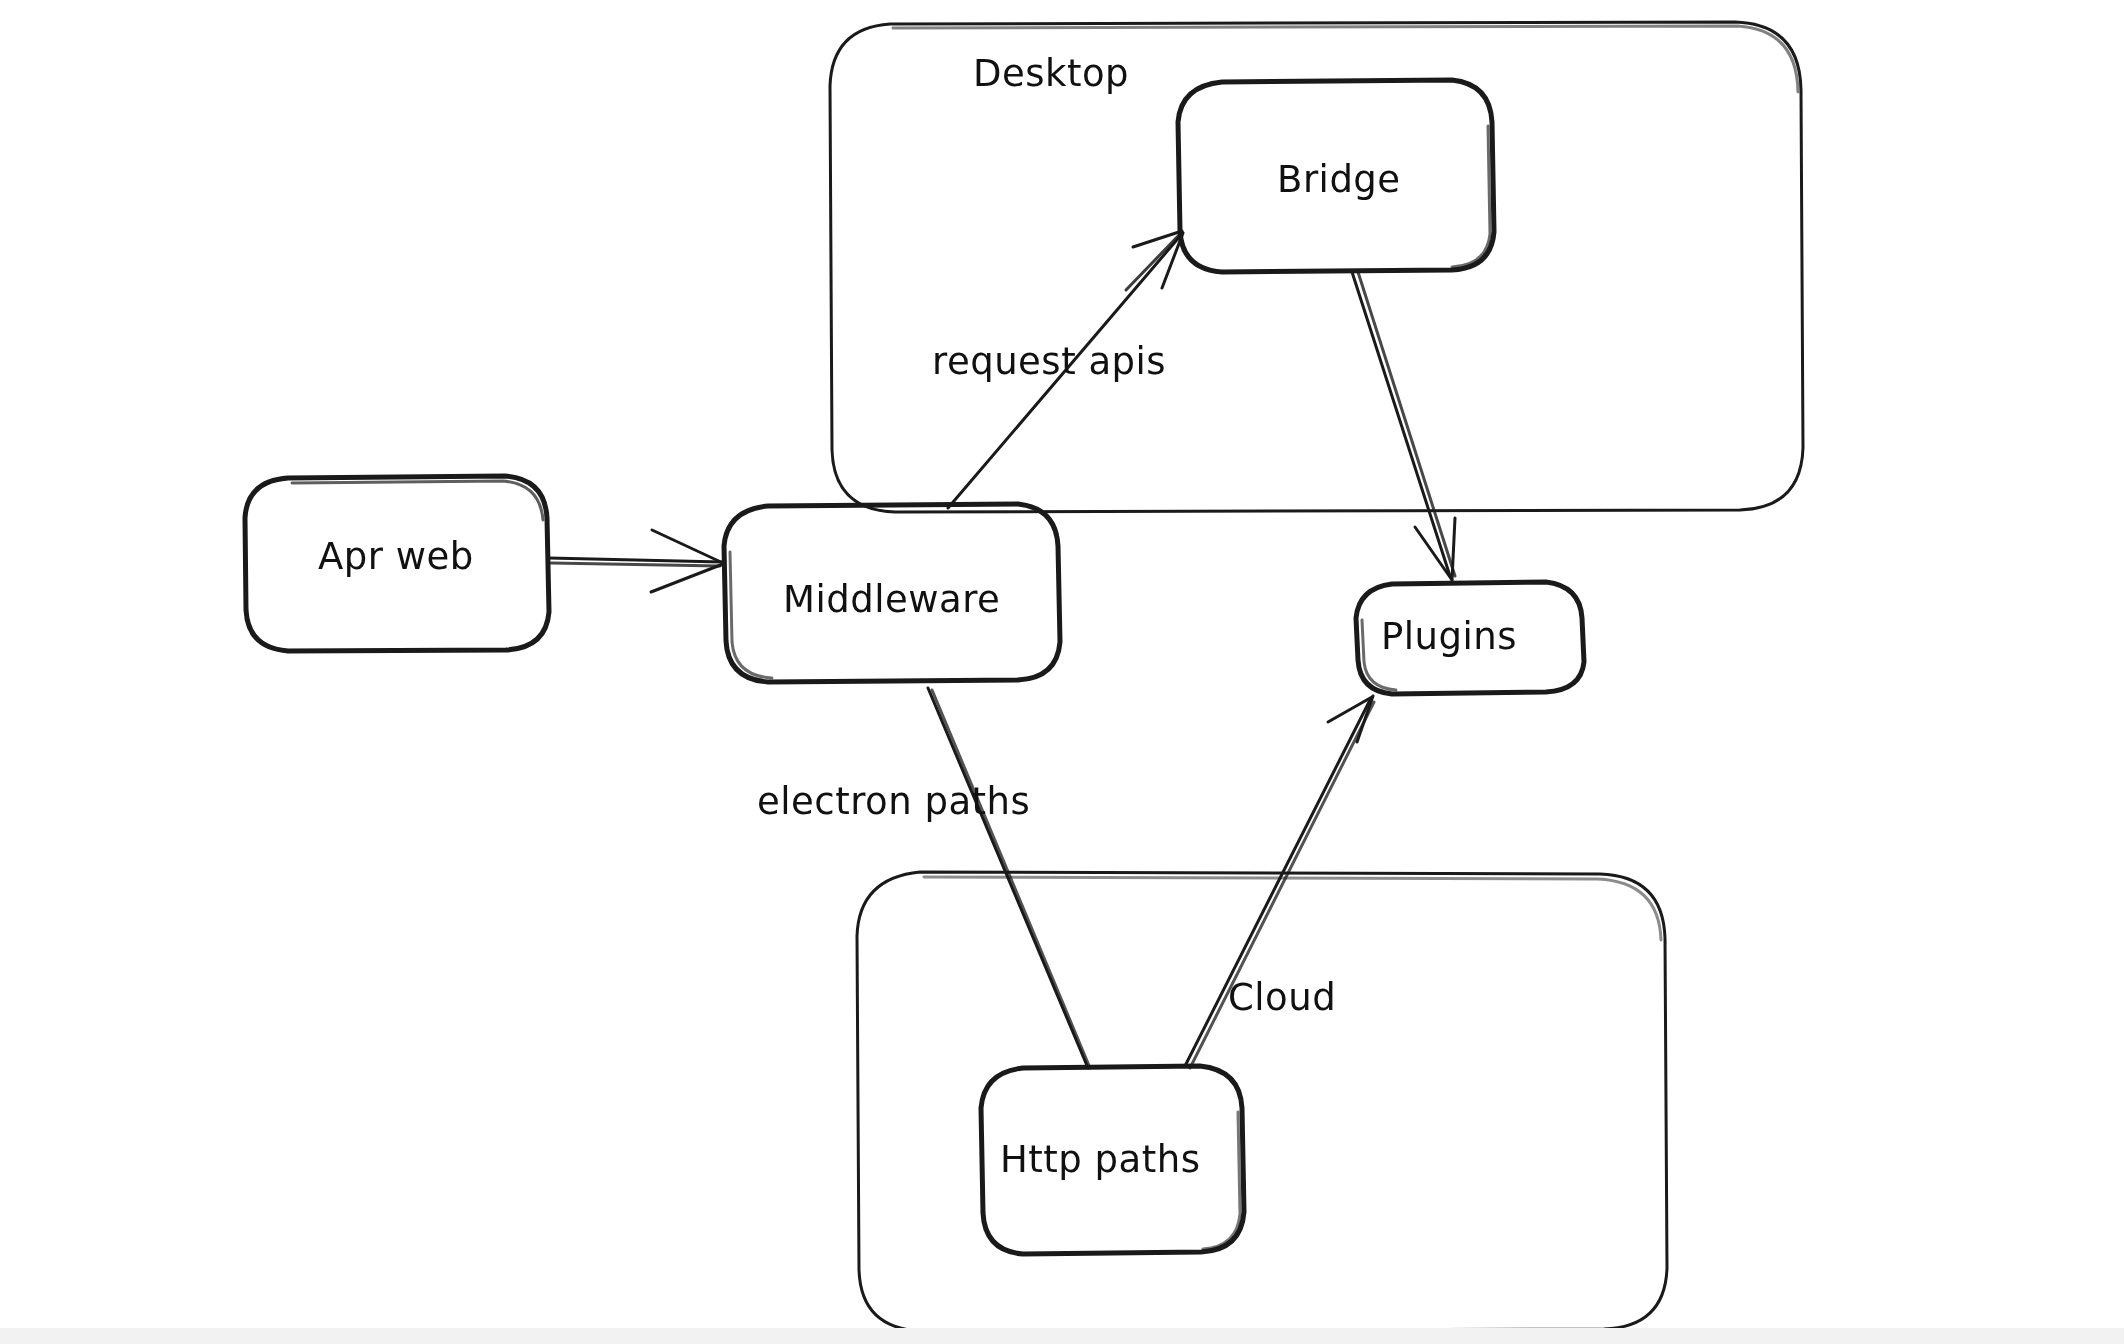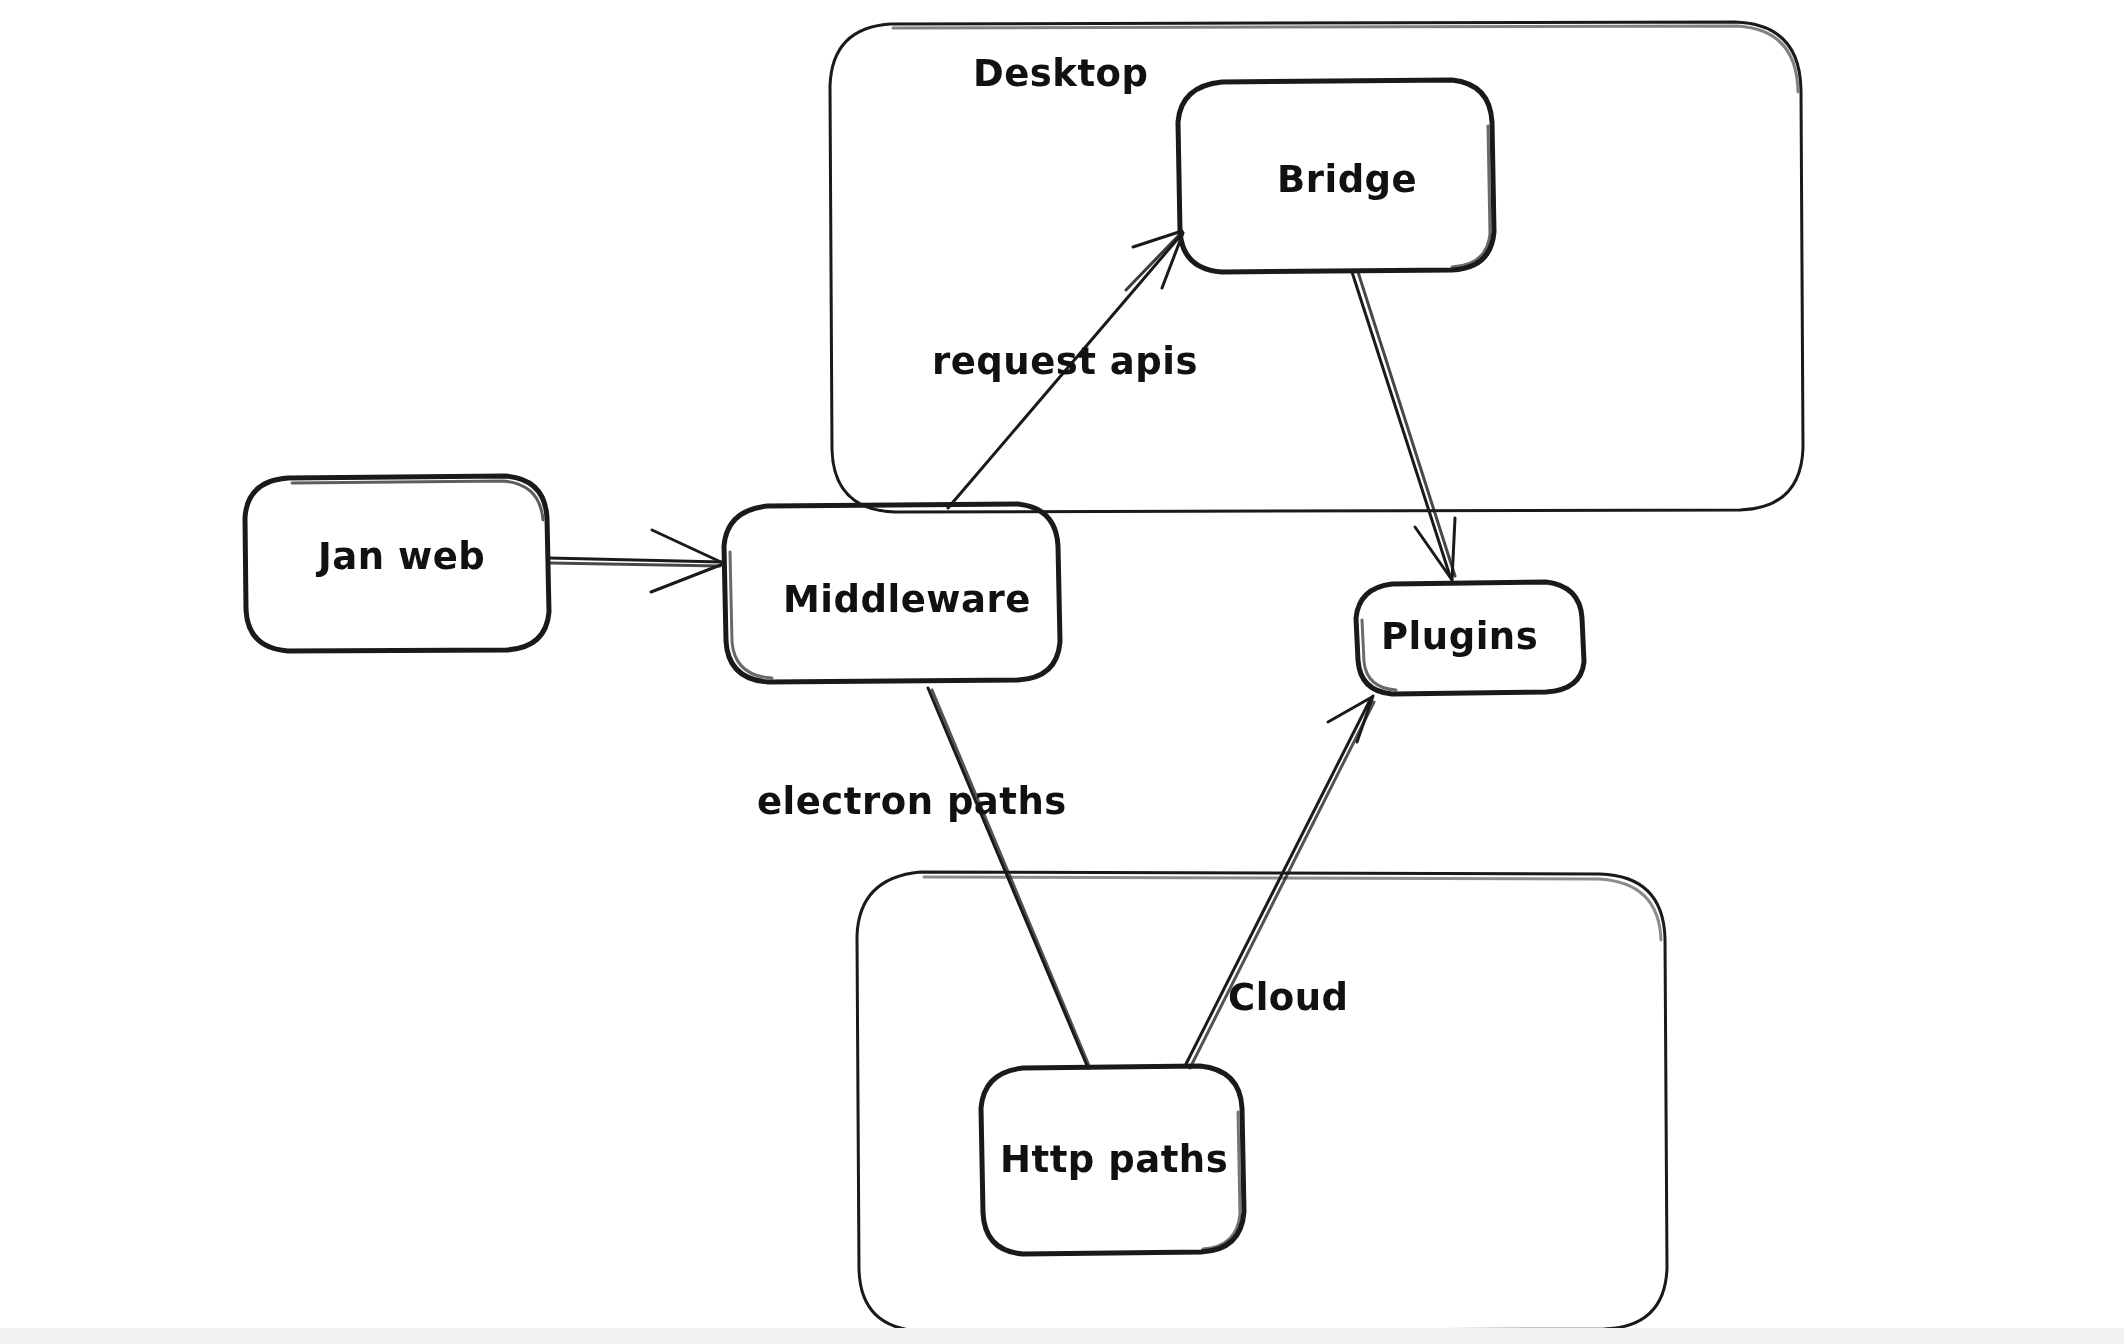--- a/index.html
+++ b/index.html
@@ -11,21 +11,20 @@
     width: 2124px;
     height: 1344px;
     overflow: hidden;
     font-family: "DejaVu Sans", sans-serif;
   }
   #canvas {
     position: relative;
     width: 1940px;
     height: 1344px;
     background: #ffffff;
-    font-weight: bold;
   }
   #diagram-svg {
     position: absolute;
     left: 0;
     top: 0;
     width: 2124px;
     height: 1344px;
   }
   .stroke {
     fill: none;
@@ -143,21 +142,21 @@
       <path class="stroke thin" d="M 1185 1066 L 1370 700"></path>
       <path class="stroke thin" d="M 1190 1068 L 1374 702" opacity="0.75"></path>
       <path class="stroke thin" d="M 1328 722 L 1372 697"></path>
       <path class="stroke thin" d="M 1357 742 L 1373 696"></path>
     </g>
 
   </svg>
 
   <div class="group-label" style="left:973px; top:52px;">Desktop</div>
 
-  <div class="node-label" style="left:318px; top:535px;">Jan web</div>
+  <div class="node-label" style="left:318px; top:535px;">Apr web</div>
 
   <div class="node-label" style="left:783px; top:578px;">Middleware</div>
 
   <div class="node-label" style="left:1277px; top:158px;">Bridge</div>
 
   <div class="node-label" style="left:1381px; top:615px;">Plugins</div>
 
   <div class="node-label" style="left:1000px; top:1138px;">Http paths</div>
 
   <div class="edge-label" style="left:932px; top:340px;">request apis</div>

